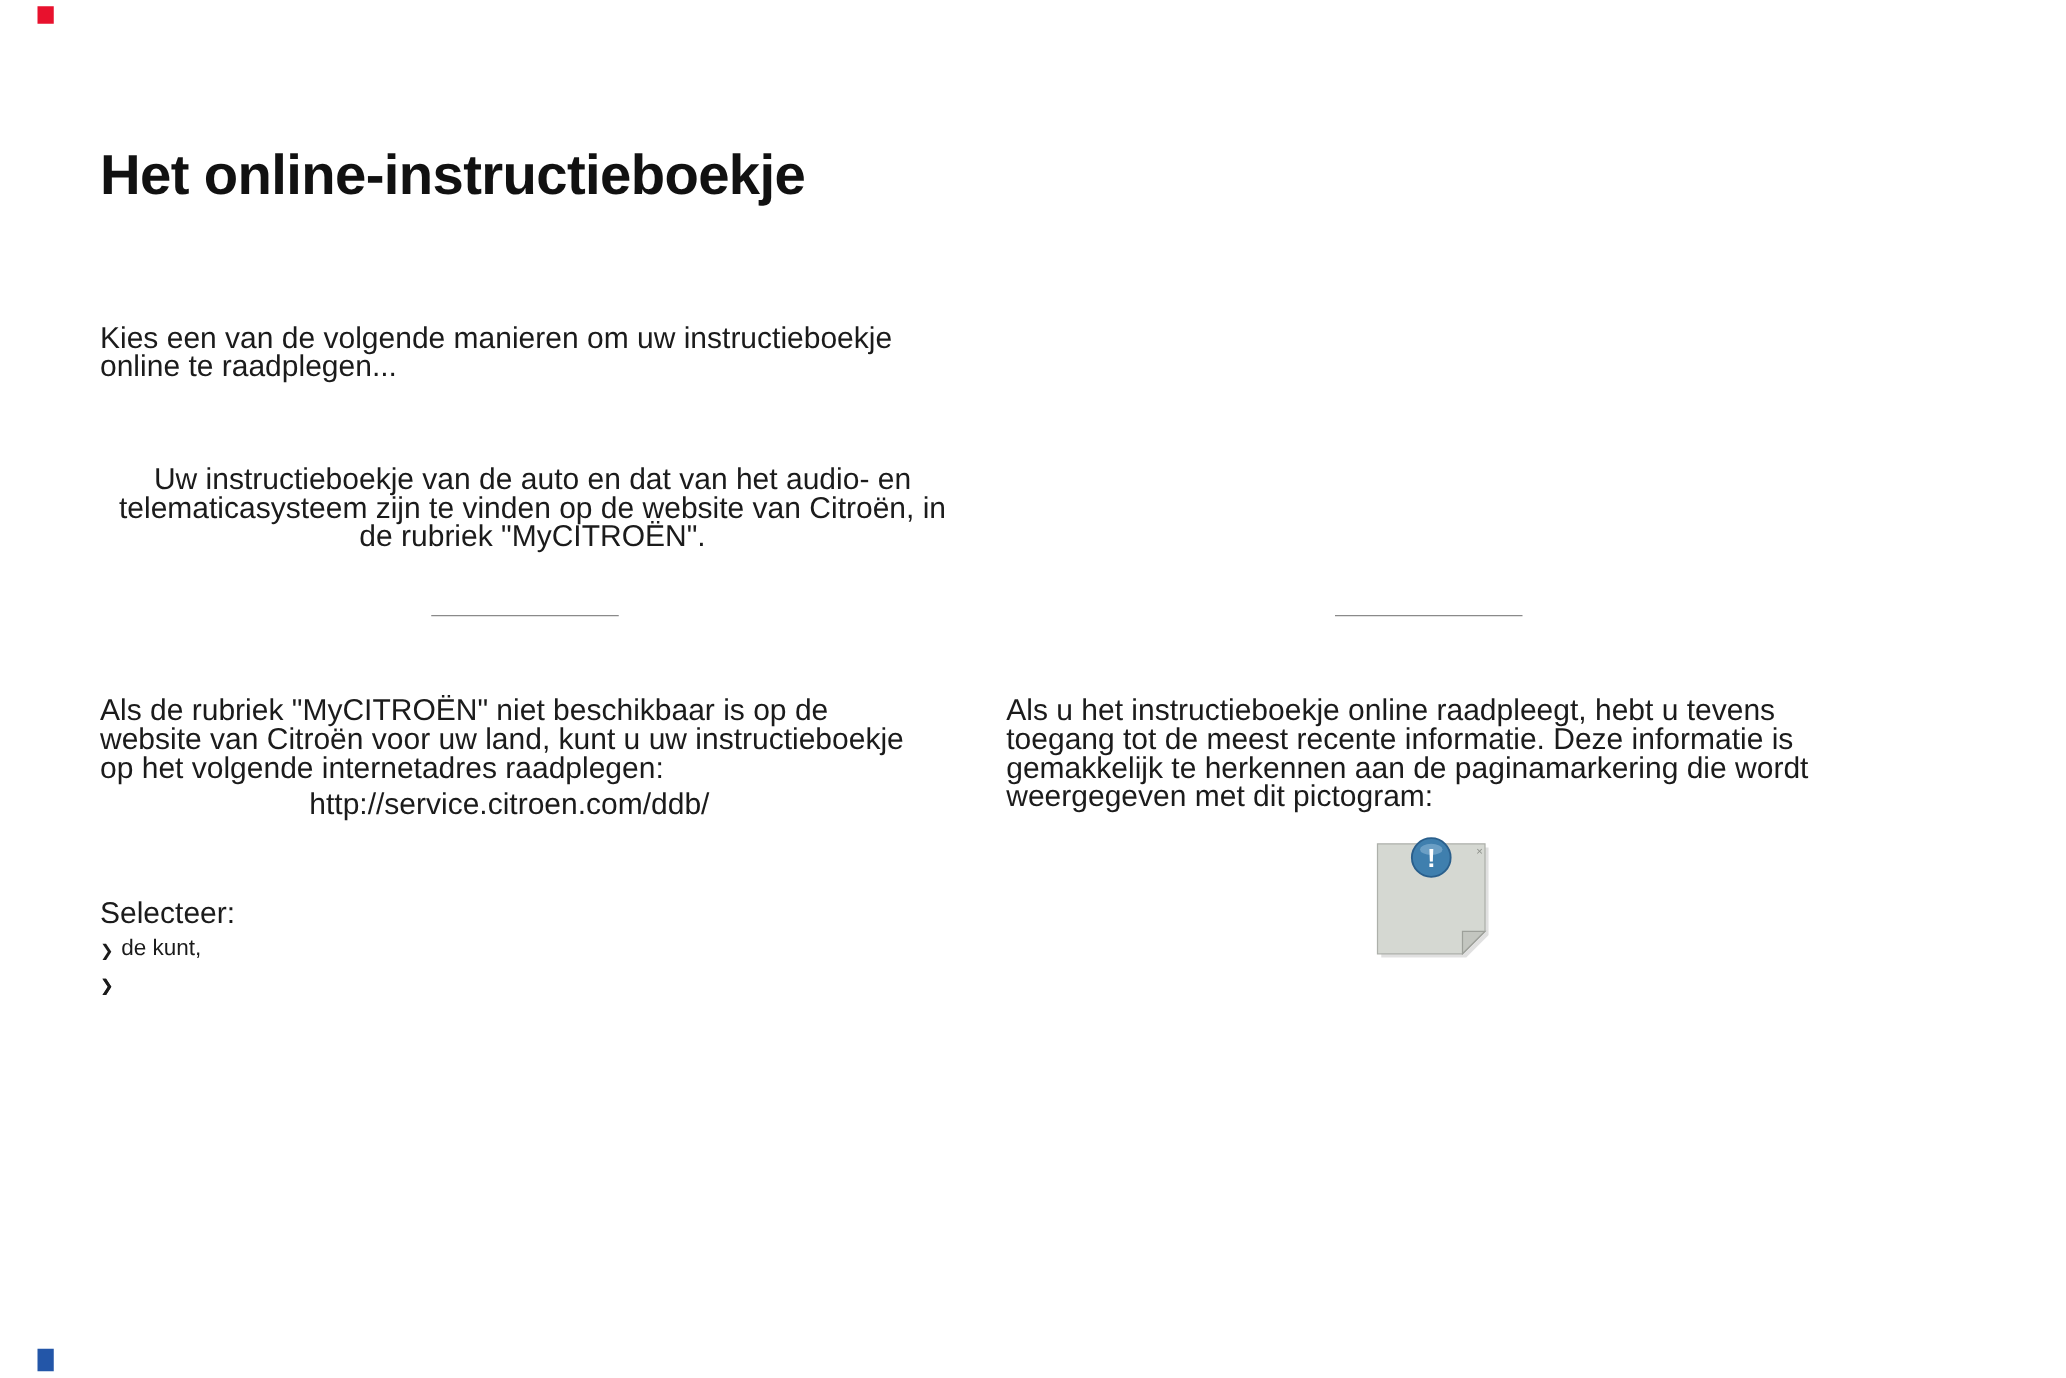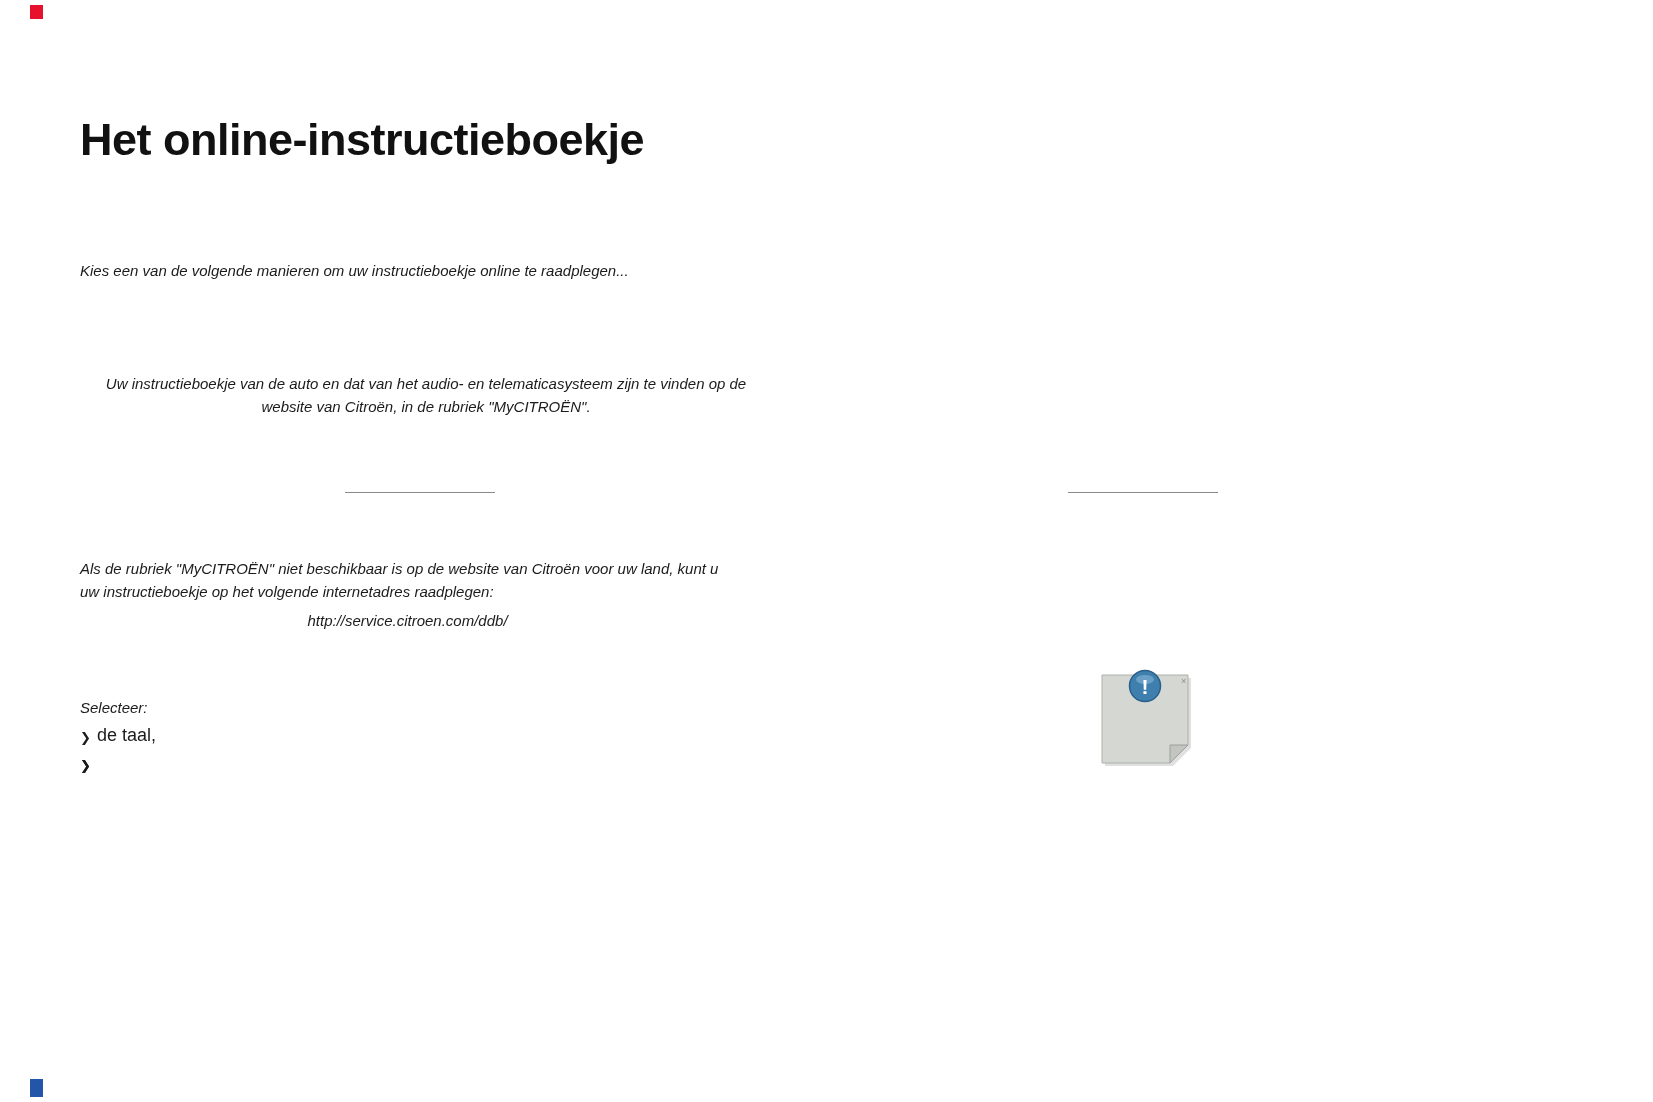--- a/index.html
+++ b/index.html
@@ -13,21 +13,21 @@
   }
   .print-mark { position:absolute; width:13px; }
   .print-mark.red  { left:30px; top:5px;    height:14px; background:#e8112d; }
   .print-mark.blue { left:30px; top:1079px; height:18px; background:#2356a8; }
 
   h1.title {
     position:absolute; left:80px; top:114px;
     font-size:45px; font-weight:700; letter-spacing:-0.5px; color:#111111;
   }
 
-  p { font-size:15px; line-height:23px;font-style:italic; }
+  p { font-size:24px; line-height:23px; }
 
   .intro   { position:absolute; left:80px; top:259px; width:680px; }
   .website { position:absolute; left:80px; top:372px; width:692px;text-align:center; }
 
   .divider { position:absolute; top:492px; width:150px; height:0; border-top:1px solid #8a8a8a; }
   .divider.left  { left:345px; }
   .divider.right { left:1068px; }
 
   .col-left  { position:absolute; left:80px;  top:557px; width:655px; }
   .col-right { position:absolute; left:805px; top:557px; width:700px; }
@@ -69,31 +69,34 @@
   <div class="divider left"></div>
   <div class="divider right"></div>
 
   <div class="col-left">
     <p>Als de rubriek "MyCITROËN" niet beschikbaar is op de website van Citroën voor uw land, kunt u uw instructieboekje op het volgende internetadres raadplegen:</p>
     <p class="url">http://service.citroen.com/ddb/</p>
     <p class="select-label">Selecteer:</p>
     <ul class="bullets">
       <li>
         <span class="chev">❯</span>
-        <span>de taal,</span>
+        <span>de kunt,</span>
       </li>
       <li>
         <span class="chev">❯</span>
       </li>
       <li>
         <span class="chev">❯</span>
       </li>
     </ul>
   </div>
 
+  <div class="col-right">
+    <p>Als u het instructieboekje online raadpleegt, hebt u tevens toegang tot de meest recente informatie. Deze informatie is gemakkelijk te herkennen aan de paginamarkering die wordt weergegeven met dit pictogram:</p>
+  </div>
 
   <div class="note-icon">
     <svg viewBox="0 0 92 100" width="92" height="100">
 
       <path d="M6 10 H92 V80 L74 98 H6 Z" fill="rgba(0,0,0,0.12)"></path>
 
       <path d="M3 7 H89 V77 L71 95 H3 Z" fill="#d5d8d2" stroke="#adb0aa" stroke-width="1"></path>
 
       <path d="M71 95 L89 77 L71 77 Z" fill="#c3c6c0" stroke="#9da09a" stroke-width="1"></path>
 

